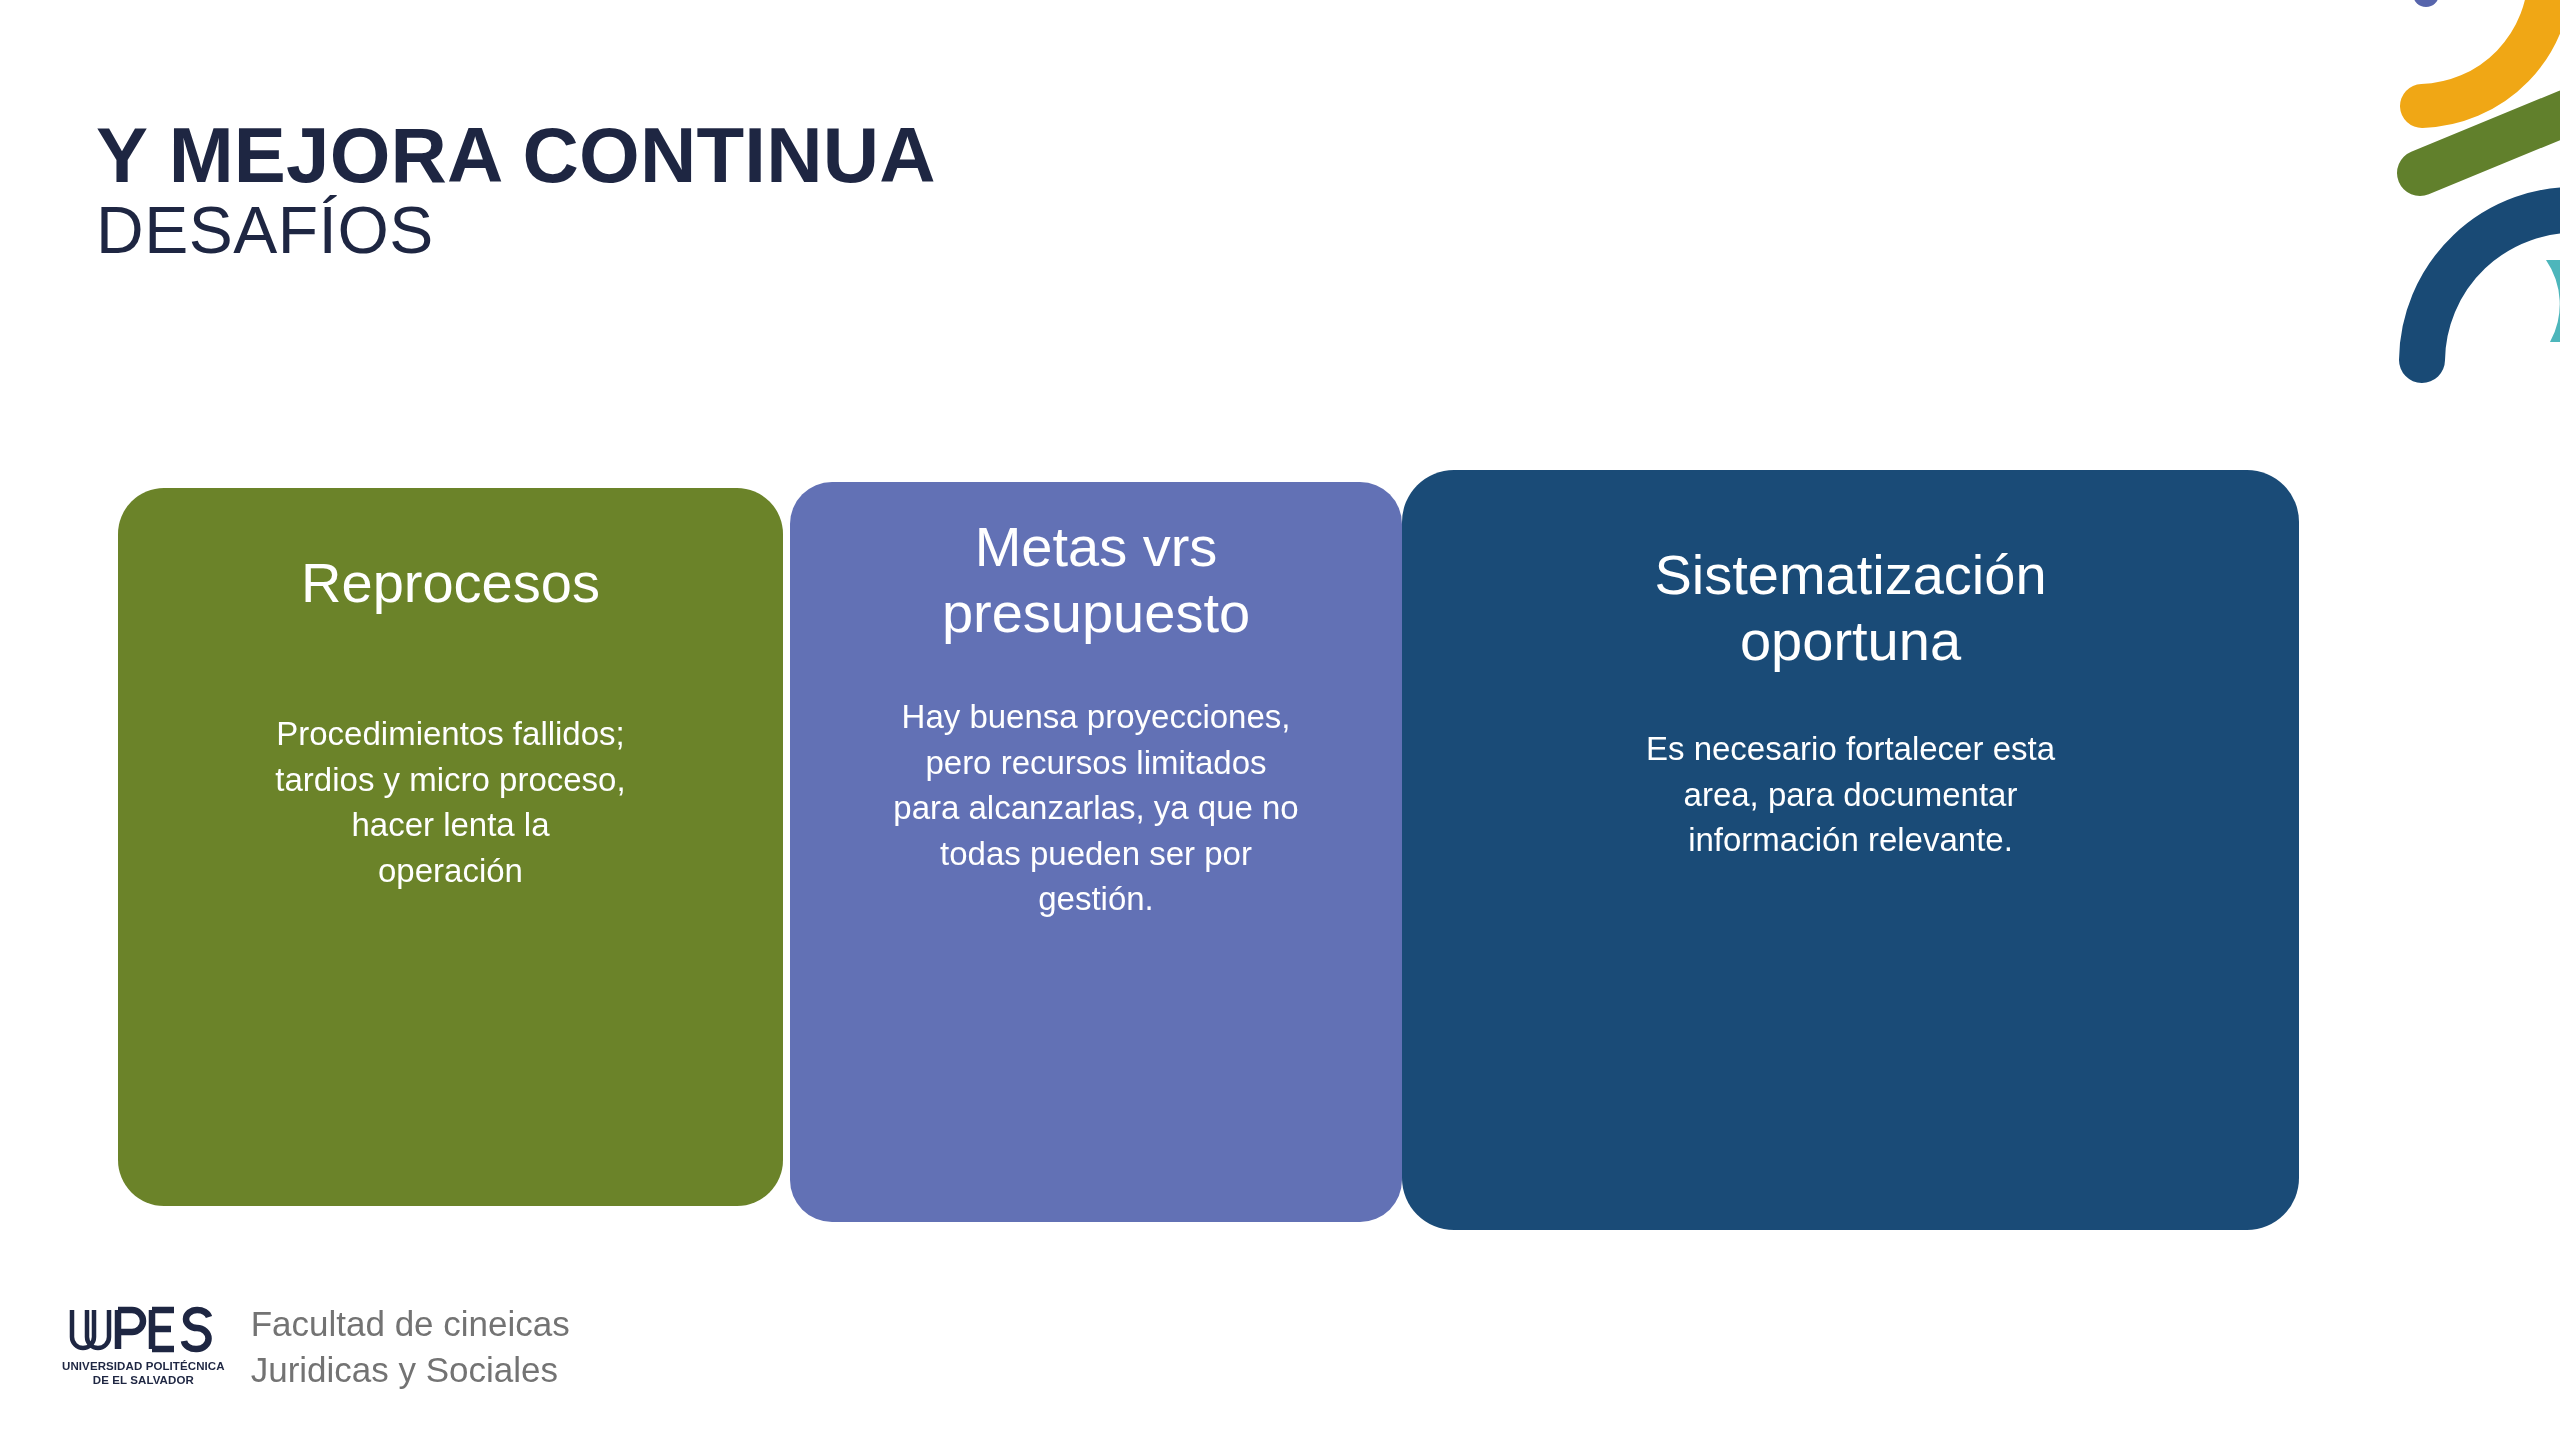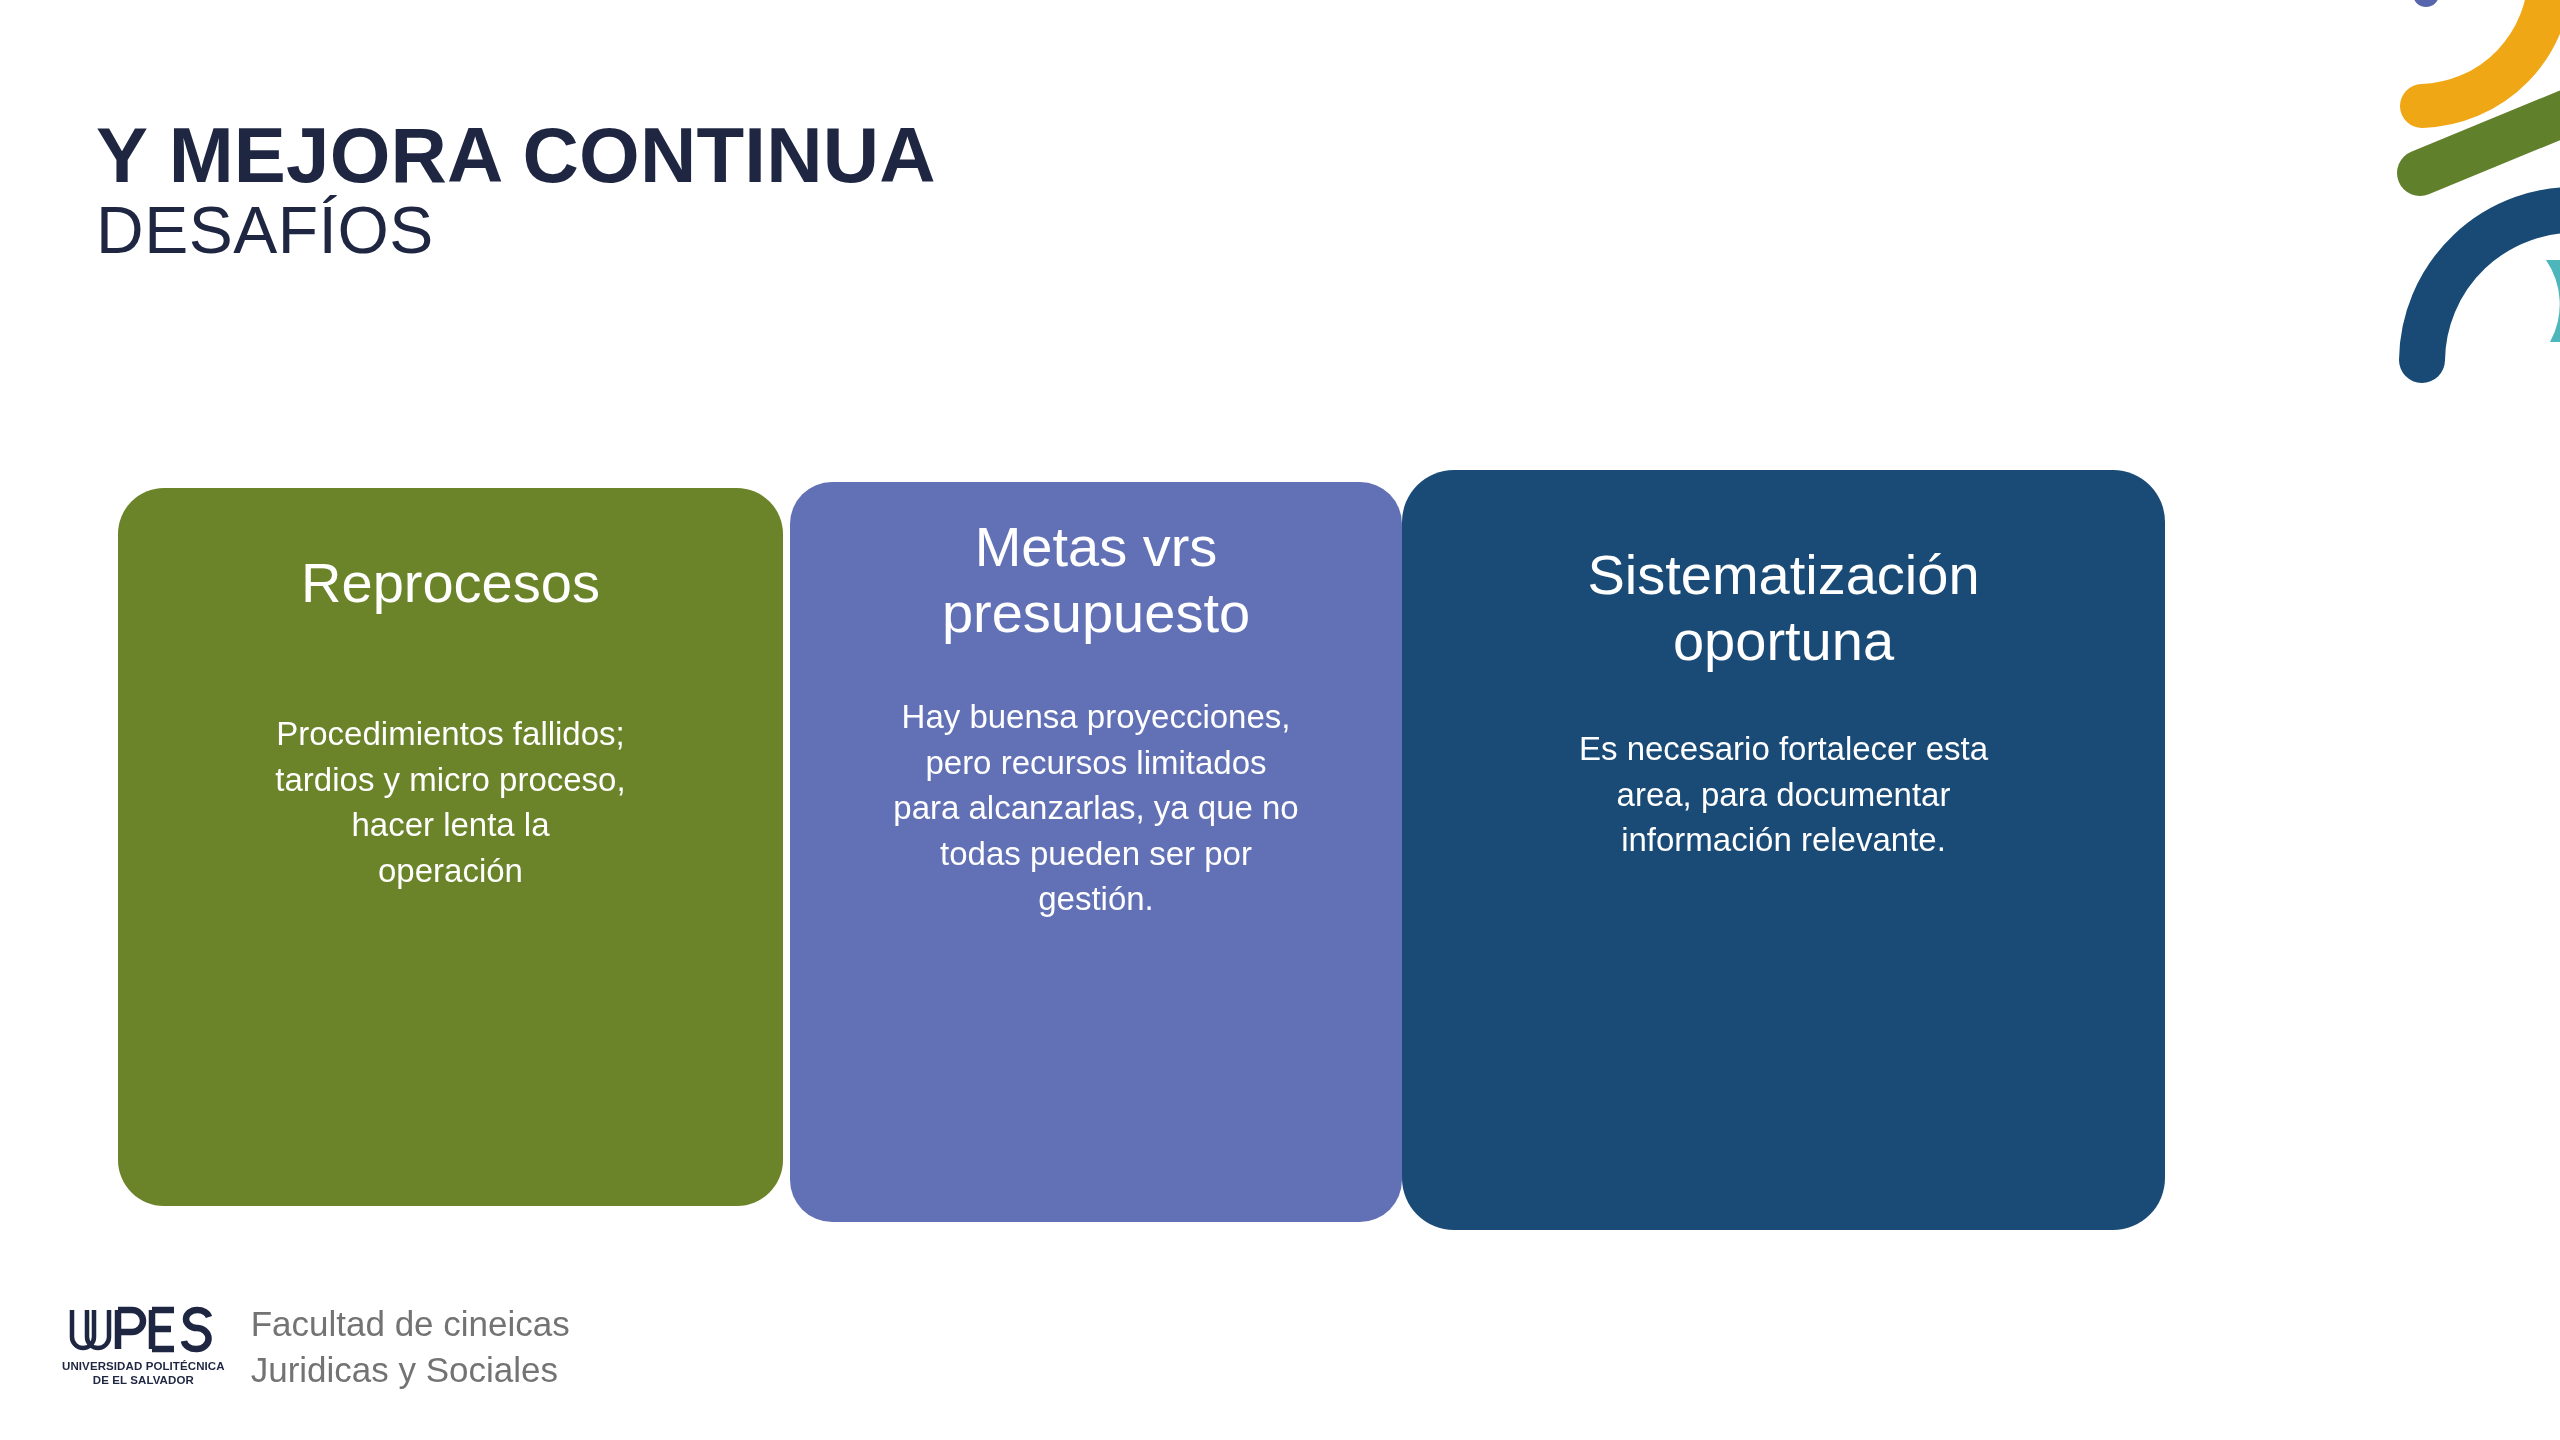--- a/index.html
+++ b/index.html
@@ -118,21 +118,21 @@
   }
   #card-metas .card-title { margin-top: 32px; }
   #card-metas .card-body {
     margin-top: 48px;
     width: 530px;
   }
 
   #card-sistematizacion {
     left: 1402px;
     top: 470px;
-    width: 763px;
+    width: 897px;
     height: 760px;
     background: #1a4b77;
     border-radius: 52px;
   }
   #card-sistematizacion .card-title { margin-top: 72px; }
   #card-sistematizacion .card-body {
     margin-top: 52px;
     width: 610px;
   }
 

